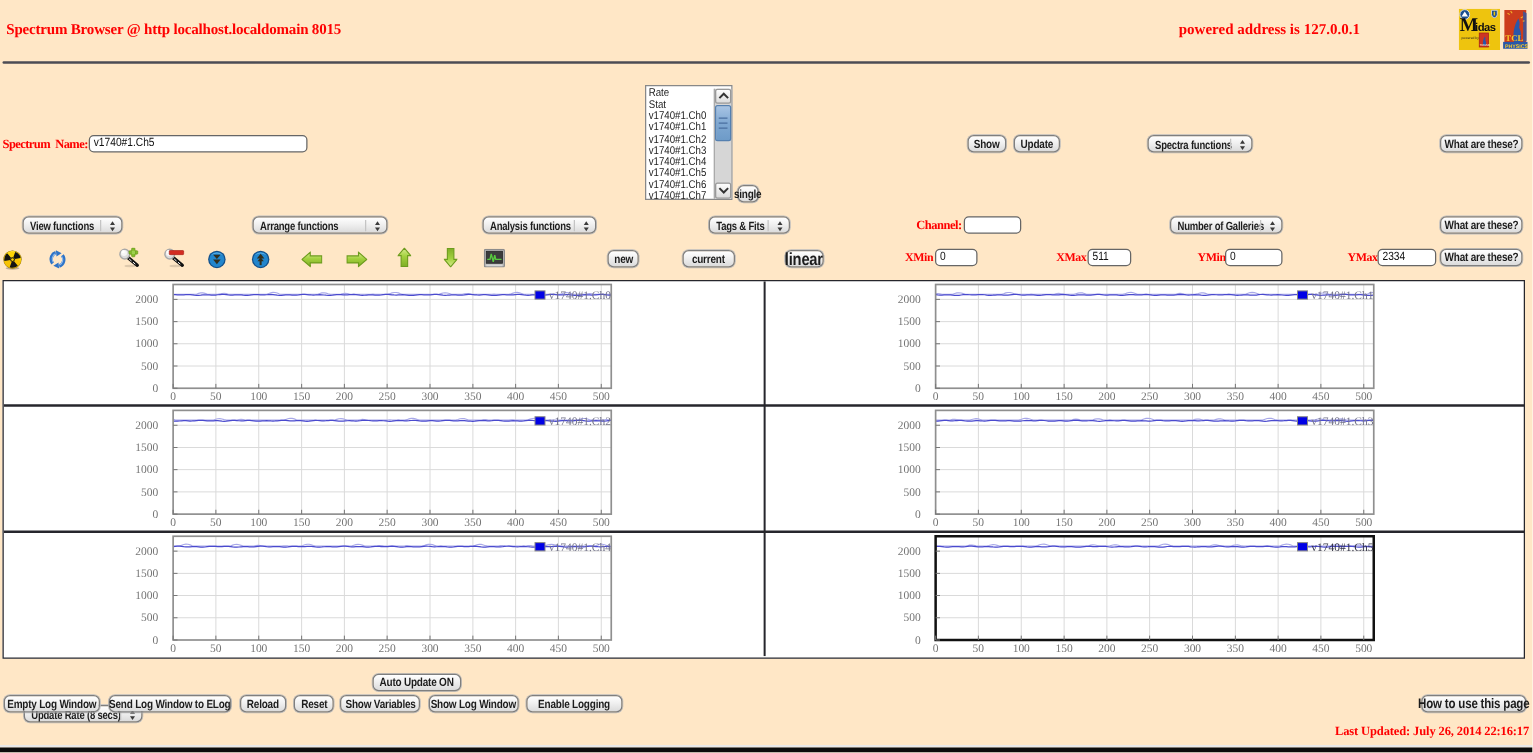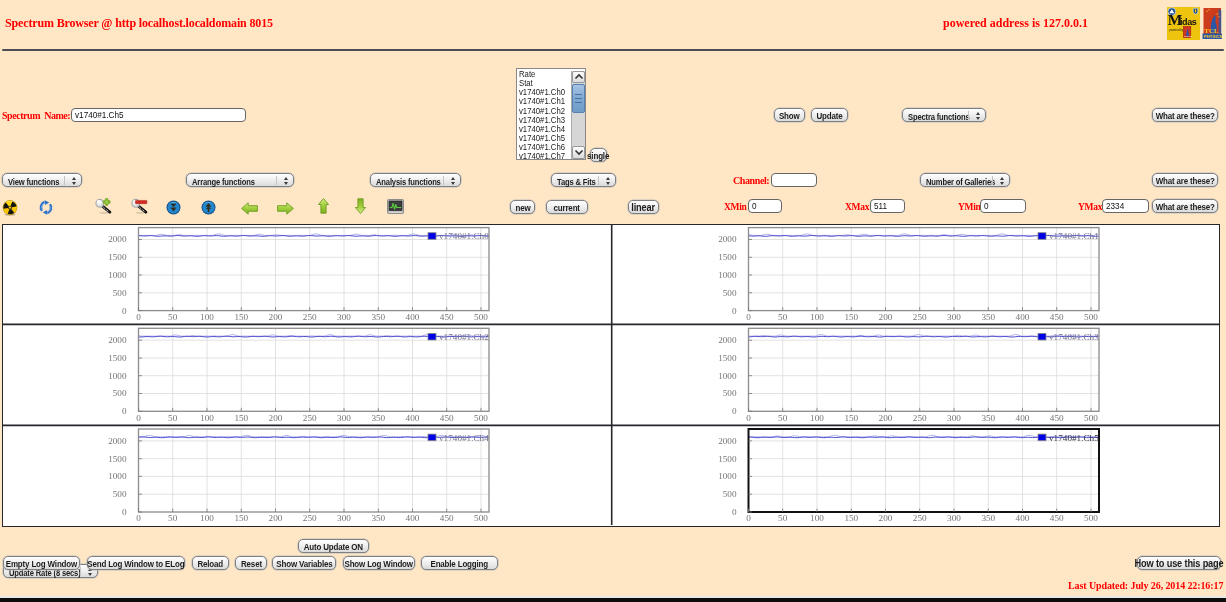--- a/index.html
+++ b/index.html
@@ -7,21 +7,21 @@
 .abs { position:absolute; }
 .btn, .sel {
   position:absolute; height:14px; border:1px solid #7f7f7f; border-radius:5px;
   background:linear-gradient(#ffffff, #f0f0f0 45%, #dbdbdb);
   color:#1c1c1c; font-family:"Liberation Sans", sans-serif;
   box-shadow:0 0 0 0.6px #bdbdbd;
   font-weight:bold;
 }
 .btn { display:flex; align-items:center; justify-content:center; white-space:nowrap; letter-spacing:-0.2px; }
 .btn .bt { transform:scaleX(0.84); transform-origin:center center; display:inline-block; }
-.sel { font-size:9.5px; letter-spacing:-0.2px; }
+.sel { font-size:9.5px; letter-spacing:-0.2px;margin-left:16px; }
 .sel .st { position:absolute; left:4.5px; top:1.5px; white-space:nowrap; transform:scaleX(0.8); transform-origin:left center; }
 .sel .sd { position:absolute; right:16px; top:1.5px; bottom:1.5px; width:1px; background:#c4c4c4; }
 .sel .sa { position:absolute; right:4.5px; top:0; width:8px; }
 .sel i { position:absolute; width:0; height:0; border-left:2.7px solid transparent; border-right:2.7px solid transparent; }
 .sel i.up { border-bottom:3.4px solid #3a3a3a; top:2.8px; right:0.5px;}
 .sel i.dn { border-top:3.4px solid #3a3a3a; top:7.8px; right:0.5px;}
 .inp { position:absolute; height:14px; border:1px solid #666; border-radius:4px; background:#fff;
   font-size:9.5px; color:#111; line-height:12.5px; padding-left:3px; }
 .inp span { display:inline-block; transform:scaleX(0.86); transform-origin:left center; white-space:nowrap; }
 .lbl { position:absolute; font-family:"Liberation Serif", serif; font-weight:bold; color:#fe0000; white-space:nowrap; }
@@ -247,27 +247,27 @@
         </linearGradient>
       </defs>
       <path d="M5.5 0.5 L10.6 6.5 L8.1 6.5 L8.1 15.2 L2.9 15.2 L2.9 6.5 L0.4 6.5 Z" fill="url(#gdown)" stroke="#6d9c1e" stroke-width="0.9" transform="scale(1,-1) translate(0,-16)"></path>
     </svg></div>
 <div class="ico" style="left:387px;top:199px"><svg width="17" height="15" viewBox="0 0 17 15">
 <rect x="0.5" y="0.5" width="16" height="14" rx="1" fill="#b9b9b9" stroke="#8c8c8c"></rect>
 <rect x="2" y="2" width="13" height="9.6" fill="#3c3c3c" stroke="#222" stroke-width="0.6"></rect>
 <polyline points="2.8,8.5 5,8.5 6,4.2 7.6,10.4 8.8,5.2 9.6,8.5 14.2,8.5" fill="none" stroke="#57c93e" stroke-width="1.1"></polyline>
 <rect x="2" y="12.6" width="13" height="1.4" fill="#d7d7d7"></rect>
 </svg></div>
-<div class="btn" style="left:510px;top:200px;width:25px;font-size:9.5px">
+<div class="btn" style="left:486px;top:200px;width:25px;font-size:9.5px">
     <span class="bt">new</span>
   </div>
 <div class="btn" style="left:546px;top:200px;width:42px;font-size:9.5px">
     <span class="bt">current</span>
   </div>
-<div class="btn" style="left:628px;top:200px;width:31px;font-size:11px">
+<div class="btn" style="left:628px;top:200px;width:31px;font-size:14px">
     <span class="bt">linear</span>
   </div>
 <div class="lbl" style="left:724px;top:202px;font-size:9.5px;letter-spacing:-0.3px">XMin</div>
 <div class="inp" style="left:748px;top:199px;width:34px"><span>0</span></div>
 <div class="lbl" style="left:845px;top:202px;font-size:9.5px;letter-spacing:-0.3px">XMax</div>
 <div class="inp" style="left:870px;top:199px;width:35px"><span>511</span></div>
 <div class="lbl" style="left:958px;top:202px;font-size:9.5px;letter-spacing:-0.3px">YMin</div>
 <div class="inp" style="left:980px;top:199px;width:46px"><span>0</span></div>
 <div class="lbl" style="left:1078px;top:202px;font-size:9.5px;letter-spacing:-0.3px">YMax</div>
 <div class="inp" style="left:1102px;top:199px;width:47px"><span>2334</span></div>

